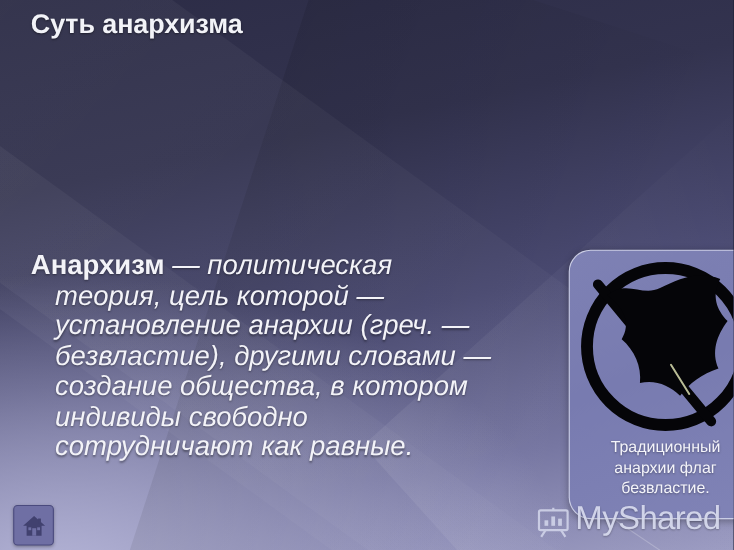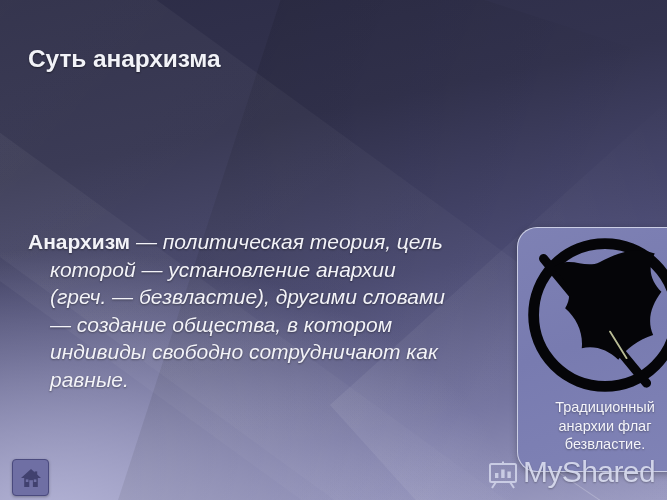--- a/index.html
+++ b/index.html
@@ -65,34 +65,33 @@
   #title-block {
     position: absolute;
     left: 28px;
     top: 8px;
     width: 620px;
     color: #f2f3f8;
     font-size: 24.5px;
     line-height: 29.5px;
     letter-spacing: -0.1px;
     text-shadow: 0 1px 2px rgba(0,0,0,0.45);
-    margin-top: 36px;
   }
   #title-block .lead { font-weight: bold; display: block; }
   #title-block .run  { display: block; }
   #title-block .run b { font-weight: bold; }
 
   
   #body-block {
     position: absolute;
     left: 28px;
     top: 228px;
     width: 420px;
     color: #f3f3f8;
-    font-size: 21px;
+    font-size: 25px;
     line-height: 27.5px;
     font-style: italic;
     text-indent: 0;
     text-shadow: 0 1px 2px rgba(0,0,0,0.40);
   }
   #body-block .para {
     padding-left: 22px;
     text-indent: -22px;
   }
   #body-block b {

